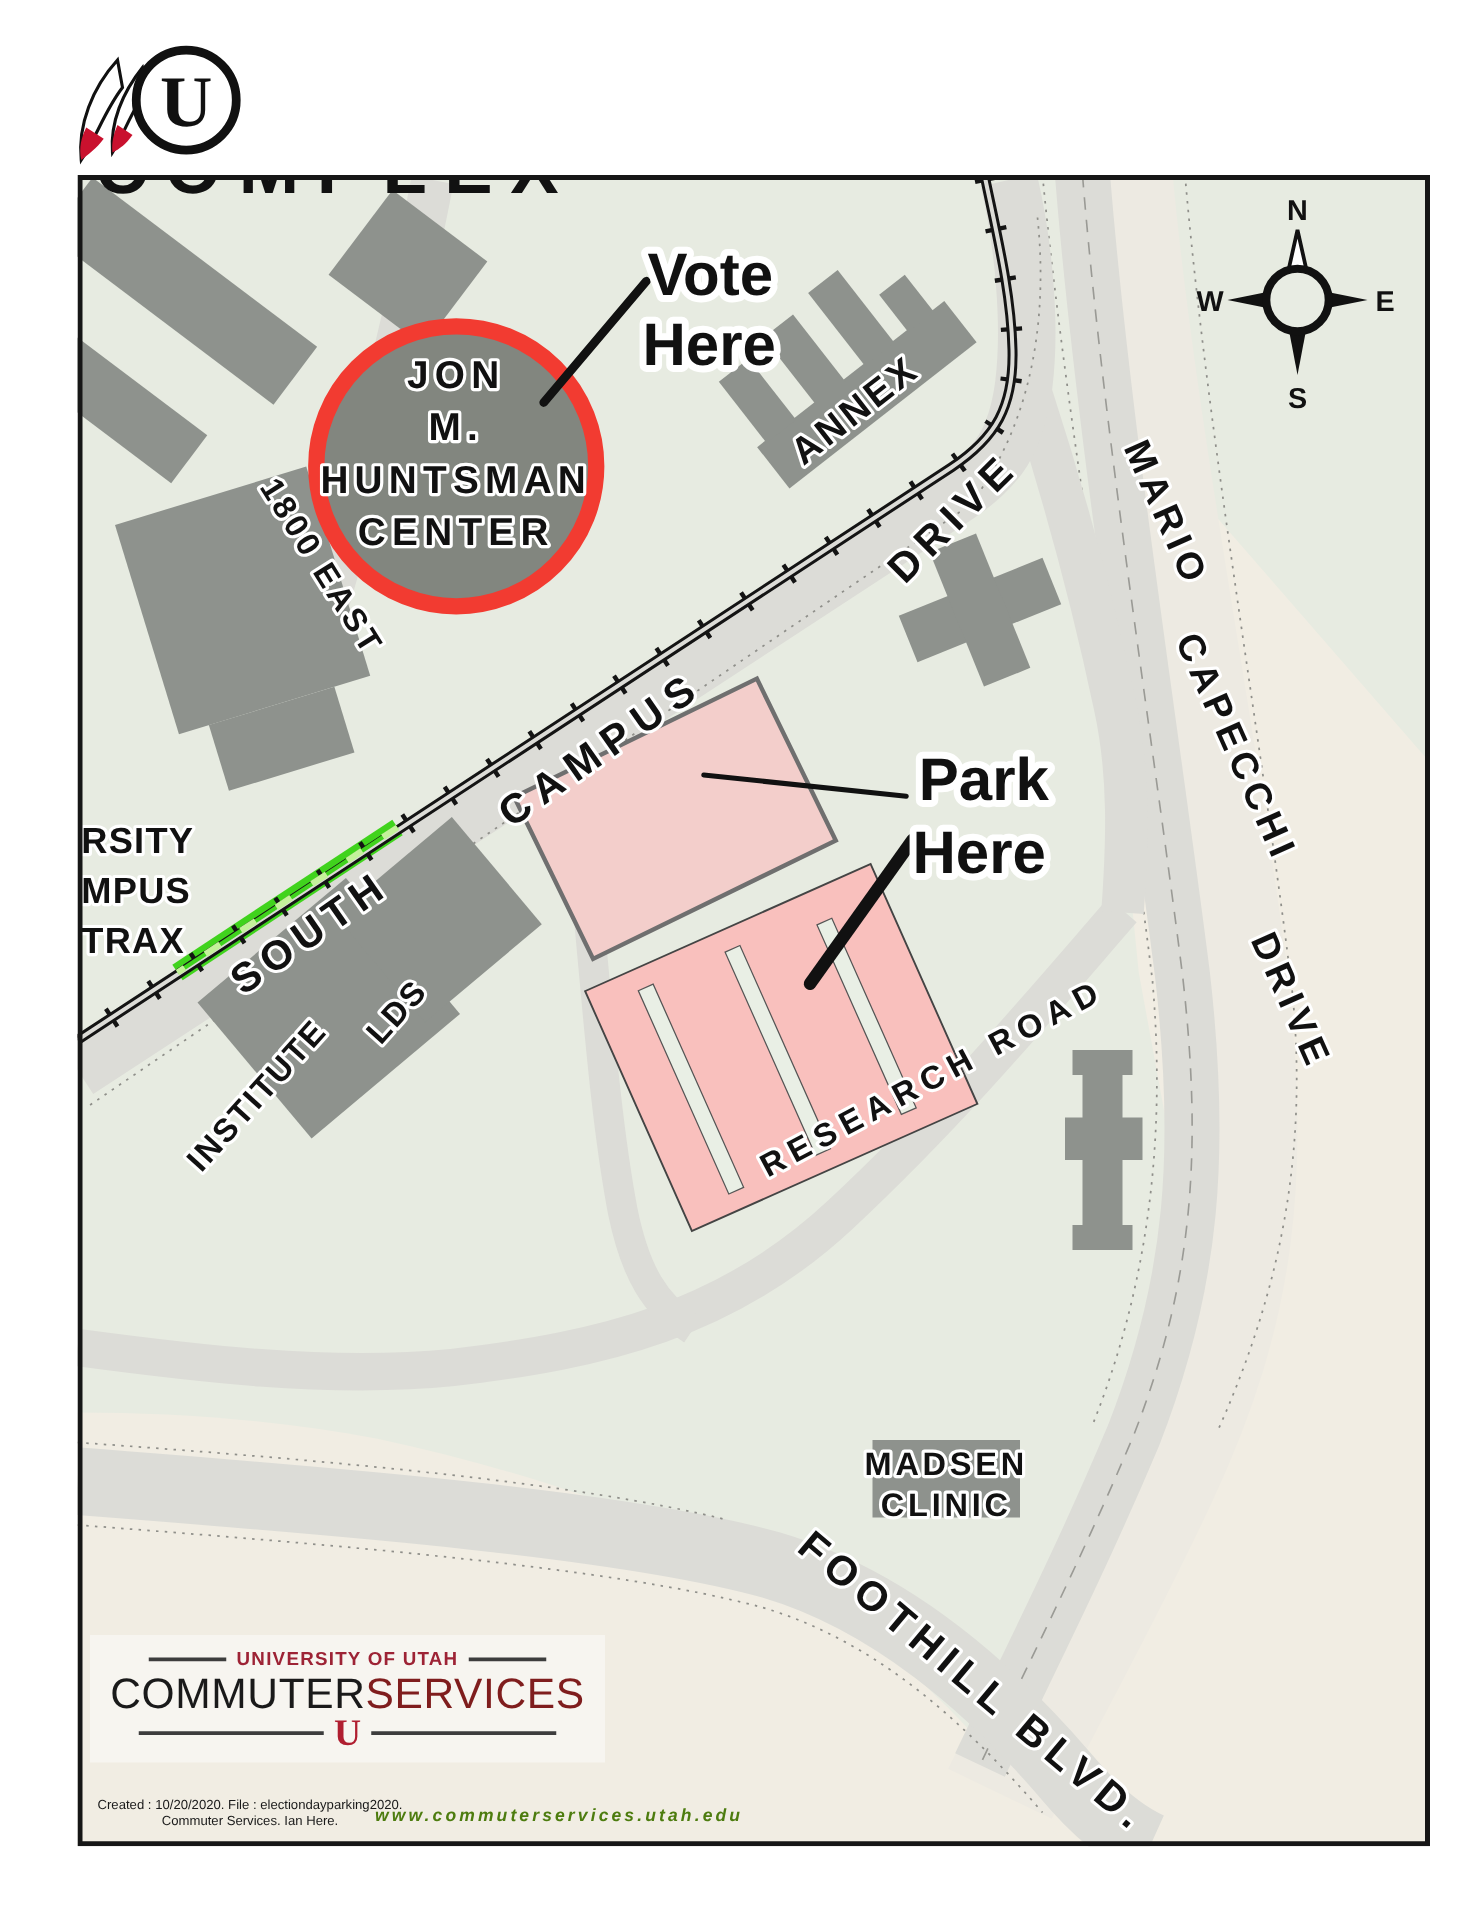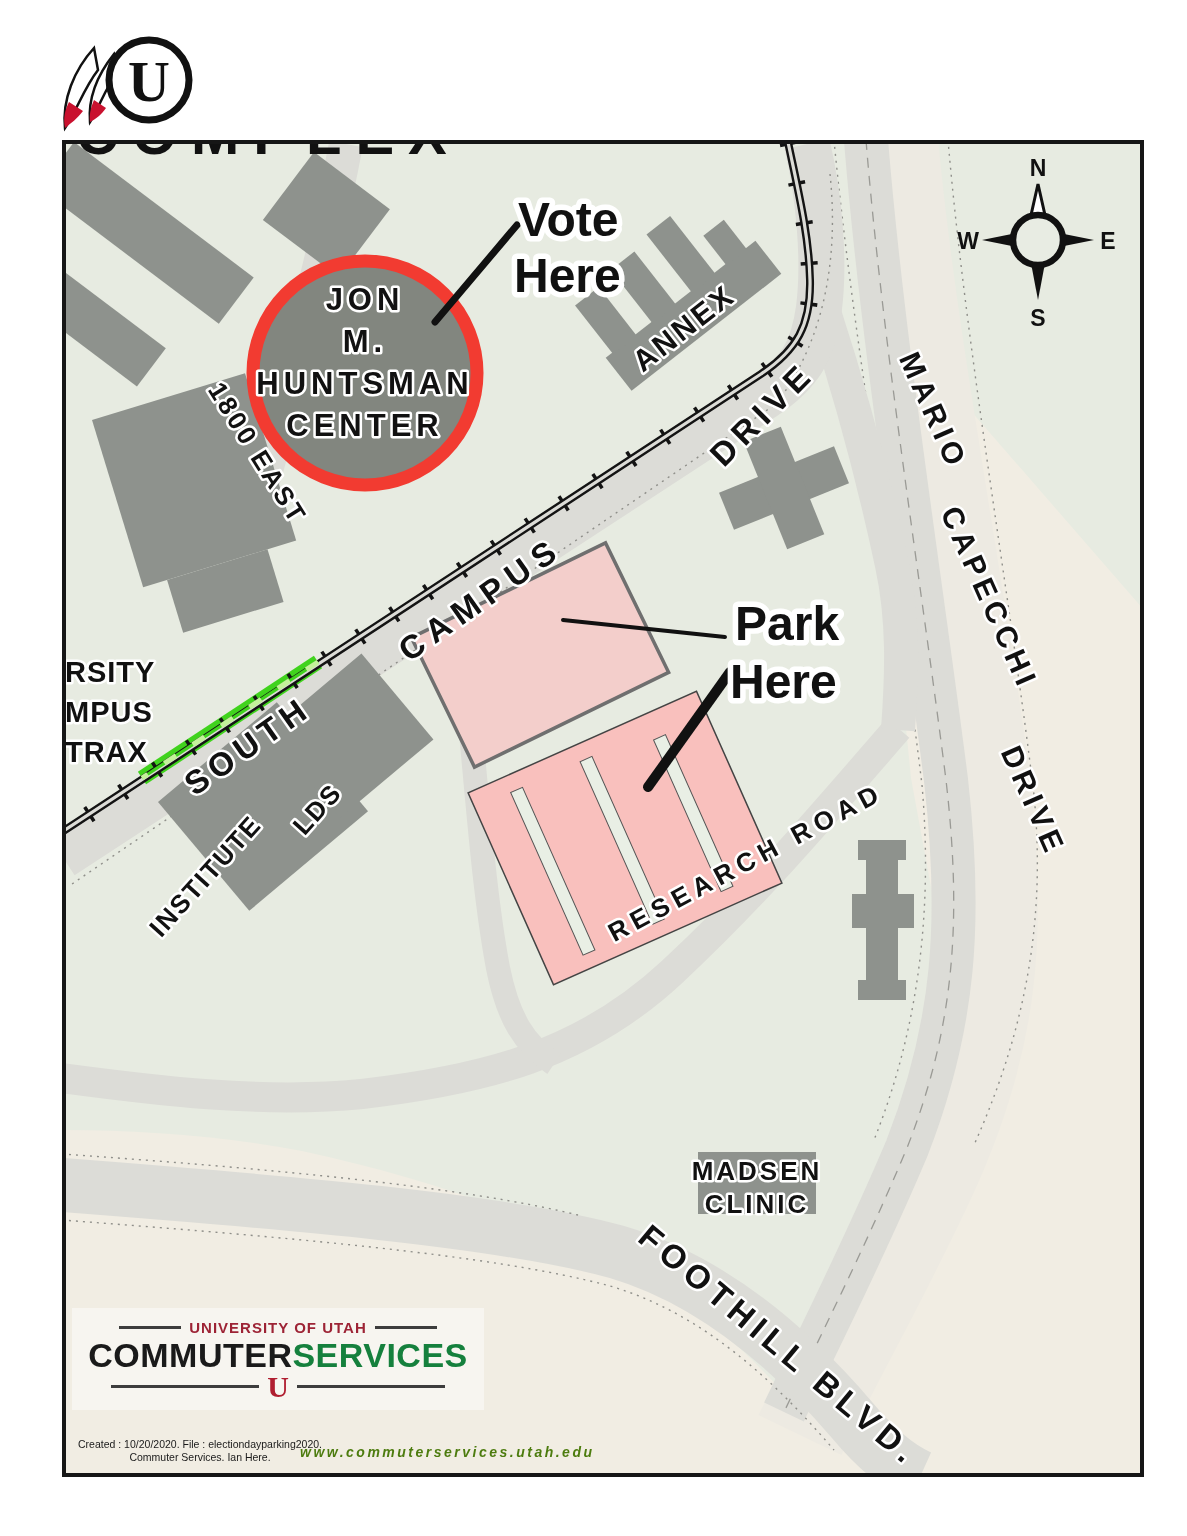--- a/index.html
+++ b/index.html
@@ -14,22 +14,22 @@
   .halo{stroke:#ffffff;stroke-width:5px;paint-order:stroke;stroke-linejoin:round;}
   .halo-big{stroke:#ffffff;stroke-width:11px;paint-order:stroke;stroke-linejoin:round;}
   .bldg{fill:#8e928d;stroke:none;}
   
   .cs-box{position:absolute;left:72px;top:1308px;width:412px;height:102px;background:#f7f5f0;
           display:flex;flex-direction:column;align-items:center;justify-content:center;gap:2px;}
   .cs-row{display:flex;align-items:center;gap:8px;}
   .cs-line{height:3px;background:#3d3d3d;}
   .cs-top{font-size:15px;font-weight:bold;letter-spacing:1px;color:#9d2335;}
   .cs-main{font-size:34px;letter-spacing:0.5px;color:#1a1a1a;line-height:34px;}
-  .cs-main .reg{font-weight:bold;}
-  .cs-main .bold{font-weight:bold;color:#15803d;}
+  .cs-main .reg{font-weight:normal;}
+  .cs-main .bold{font-weight:normal;color:#7f1d1d;}
   .cs-u{font-family:"Liberation Serif",serif;font-weight:bold;font-size:30px;color:#b01e30;line-height:26px;}
   .fineprint{position:absolute;left:74px;top:1438px;width:252px;text-align:center;
              font-size:10.5px;line-height:13px;color:#1a1a1a;}
   .website{position:absolute;left:300px;top:1444px;font-size:14px;font-weight:bold;font-style:italic;
            letter-spacing:2.5px;color:#4d7c0f;white-space:nowrap;text-align:center;}
 </style>
 </head>
 <body>
 
 <div class="page">

